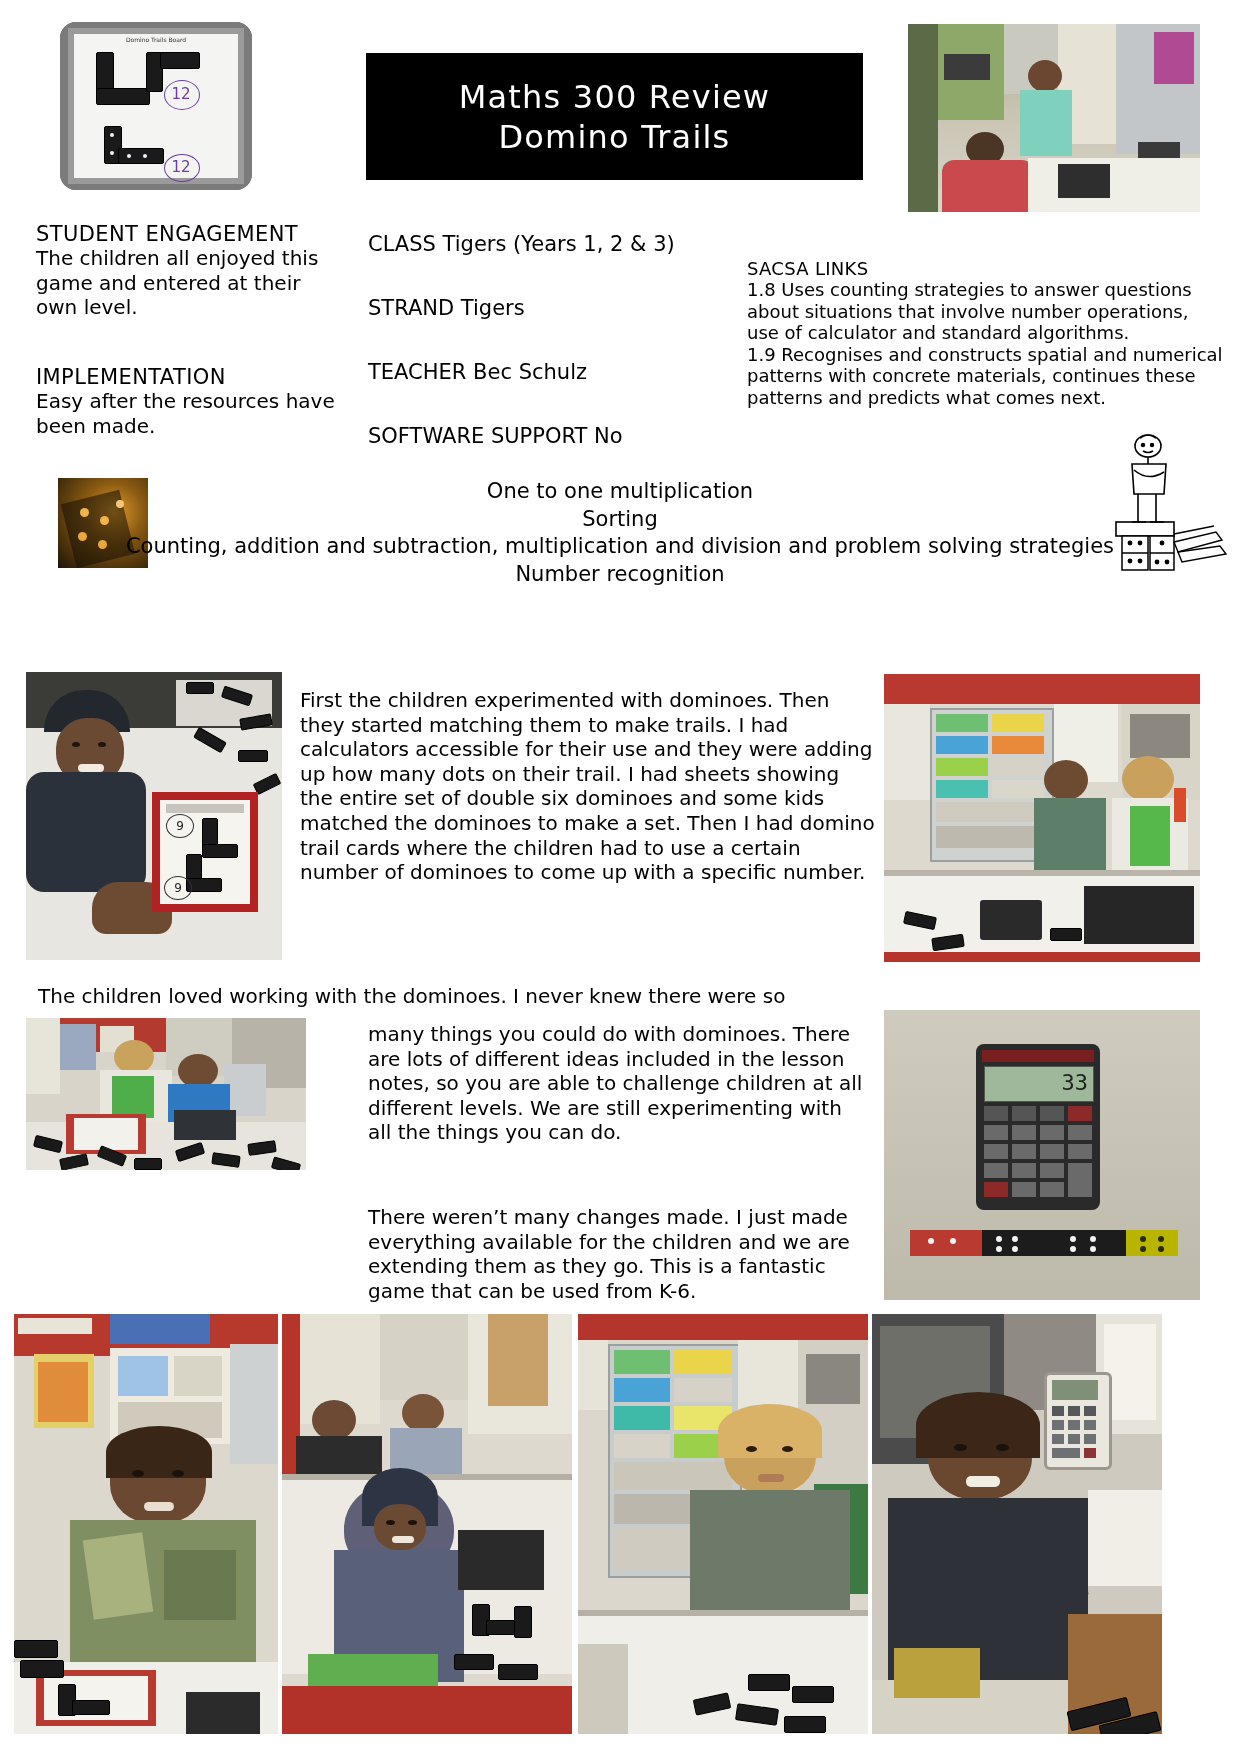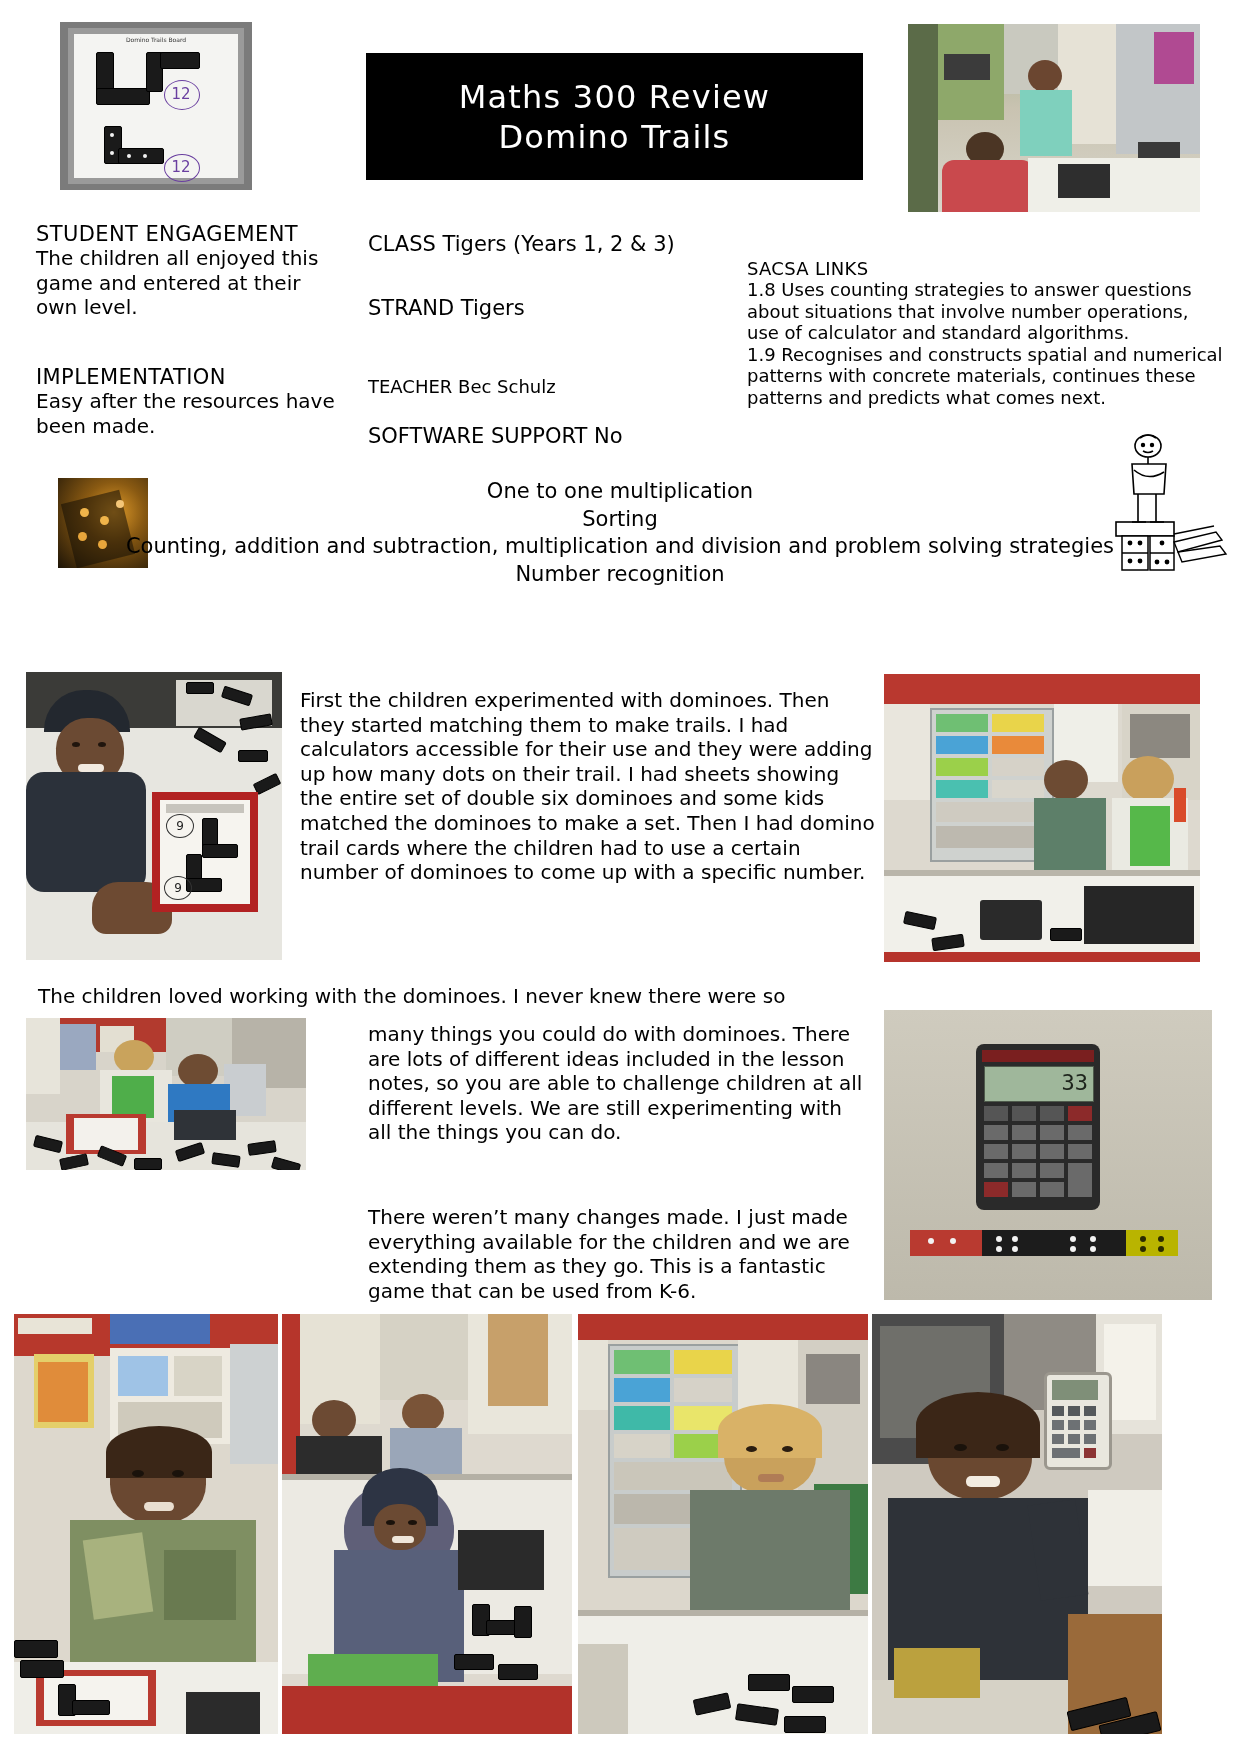--- a/index.html
+++ b/index.html
@@ -54,21 +54,21 @@
   
   .txt { position: absolute; font-family: "DejaVu Sans", sans-serif; }
   .h-label { font-size: 21px; letter-spacing: 0.4px; }
   .body-18 { font-size: 20px; line-height: 1.23; }
 
   #student-engagement { left: 36px; top: 222px; width: 300px; }
   #implementation     { left: 36px; top: 365px; width: 305px; }
 
   #class-line    { left: 368px; top: 232px; width: 330px; font-size: 21px; }
   #strand-line   { left: 368px; top: 296px; width: 330px; font-size: 21px; }
-  #teacher-line  { left: 368px; top: 376px; width: 330px; font-size: 18px; }
+  #teacher-line  { left: 368px; top: 360px; width: 330px; font-size: 21px; }
   #software-line { left: 368px; top: 424px; width: 330px; font-size: 21px; }
 
   #sacsa-block { left: 735px; top: 258px; width: 478px; margin-left: 12px; }
   #sacsa-block .sacsa-title { font-size: 18px; letter-spacing: 0.3px; }
   #sacsa-block p { margin: 0; font-size: 18px; line-height: 1.2; }
 
   #key-ideas { left: 90px; top: 478px; width: 1060px; text-align: center; }
   #key-ideas .ki-title { font-size: 21px; letter-spacing: 0.4px; }
   #key-ideas .ki-line { font-size: 21px; line-height: 1.32; }
 
@@ -93,21 +93,21 @@
     border-radius: 2px;
     position: absolute;
   }
   .pip { position: absolute; background: #f2f2f2; border-radius: 50%; }
 </style>
 </head>
 <body>
 
 <div class="page">
 
-  <div class="photo" style="left:60px; top:22px; width:192px; height:168px; background:#6d6d6d;">
+  <div class="photo" style="left:60px; top:22px; width:192px; height:168px; background:#6d6d6d;border-radius:16px;">
     <div class="inner" style="background:#7b7b7b;">
       <div style="position:absolute; left:8px; top:6px; right:8px; bottom:6px; background:#f4f4f2; border:6px solid #9a9a9a;"></div>
       <div style="position:absolute; left:22px; top:14px; right:22px; height:12px; font-size:6px; text-align:center; color:#333; font-family:'DejaVu Sans',sans-serif;">Domino Trails Board</div>
 
       <div class="domino-tile" style="left:36px; top:30px; width:16px; height:38px;"></div>
       <div class="domino-tile" style="left:36px; top:66px; width:52px; height:15px;"></div>
       <div class="domino-tile" style="left:86px; top:30px; width:15px; height:38px;"></div>
       <div class="domino-tile" style="left:100px; top:30px; width:38px; height:15px;"></div>
       <div style="position:absolute; left:104px; top:58px; width:34px; height:28px; border:1.6px solid #6a3fa0; border-radius:50%;"></div>
       <div style="position:absolute; left:104px; top:58px; width:34px; height:28px; line-height:28px; text-align:center; color:#6a3fa0; font-size:15px;">12</div>
@@ -334,21 +334,21 @@
       <div class="domino-tile" style="left:34px; top:138px; width:26px; height:10px; transform:rotate(-12deg);"></div>
       <div class="domino-tile" style="left:72px; top:132px; width:26px; height:10px; transform:rotate(22deg);"></div>
       <div class="domino-tile" style="left:108px; top:140px; width:26px; height:10px;"></div>
       <div class="domino-tile" style="left:150px; top:128px; width:26px; height:10px; transform:rotate(-18deg);"></div>
       <div class="domino-tile" style="left:186px; top:136px; width:26px; height:10px; transform:rotate(8deg);"></div>
       <div class="domino-tile" style="left:222px; top:124px; width:26px; height:10px; transform:rotate(-8deg);"></div>
       <div class="domino-tile" style="left:246px; top:142px; width:26px; height:10px; transform:rotate(16deg);"></div>
     </div>
   </div>
 
-  <div class="photo" style="left:884px; top:1010px; width:316px; height:290px; background:#b91c1c;padding-left:12px;">
+  <div class="photo" style="left:884px; top:1010px; width:316px; height:290px; background:#b91c1c;">
     <div class="inner" style="background:linear-gradient(180deg,#cfcbbe 0%,#bdb9ab 100%);">
       <div style="position:absolute; left:92px; top:34px; width:124px; height:166px; background:#2a2a2a; border-radius:8px;"></div>
       <div style="position:absolute; left:98px; top:40px; width:112px; height:12px; background:#7a1f1f;"></div>
       <div style="position:absolute; left:100px; top:56px; width:108px; height:34px; background:#9fb79b; border:1px solid #4e5a4b;"></div>
       <div style="position:absolute; left:100px; top:58px; width:104px; height:30px; text-align:right; padding-right:4px; font-family:'DejaVu Sans Mono',monospace; font-size:22px; color:#1d241c; line-height:30px;">33</div>
 
       <div style="position:absolute; left:100px; top:96px; width:108px; height:96px;">
         <div style="position:absolute; left:0; top:0; width:24px; height:15px; background:#555;"></div>
         <div style="position:absolute; left:28px; top:0; width:24px; height:15px; background:#555;"></div>
         <div style="position:absolute; left:56px; top:0; width:24px; height:15px; background:#555;"></div>

